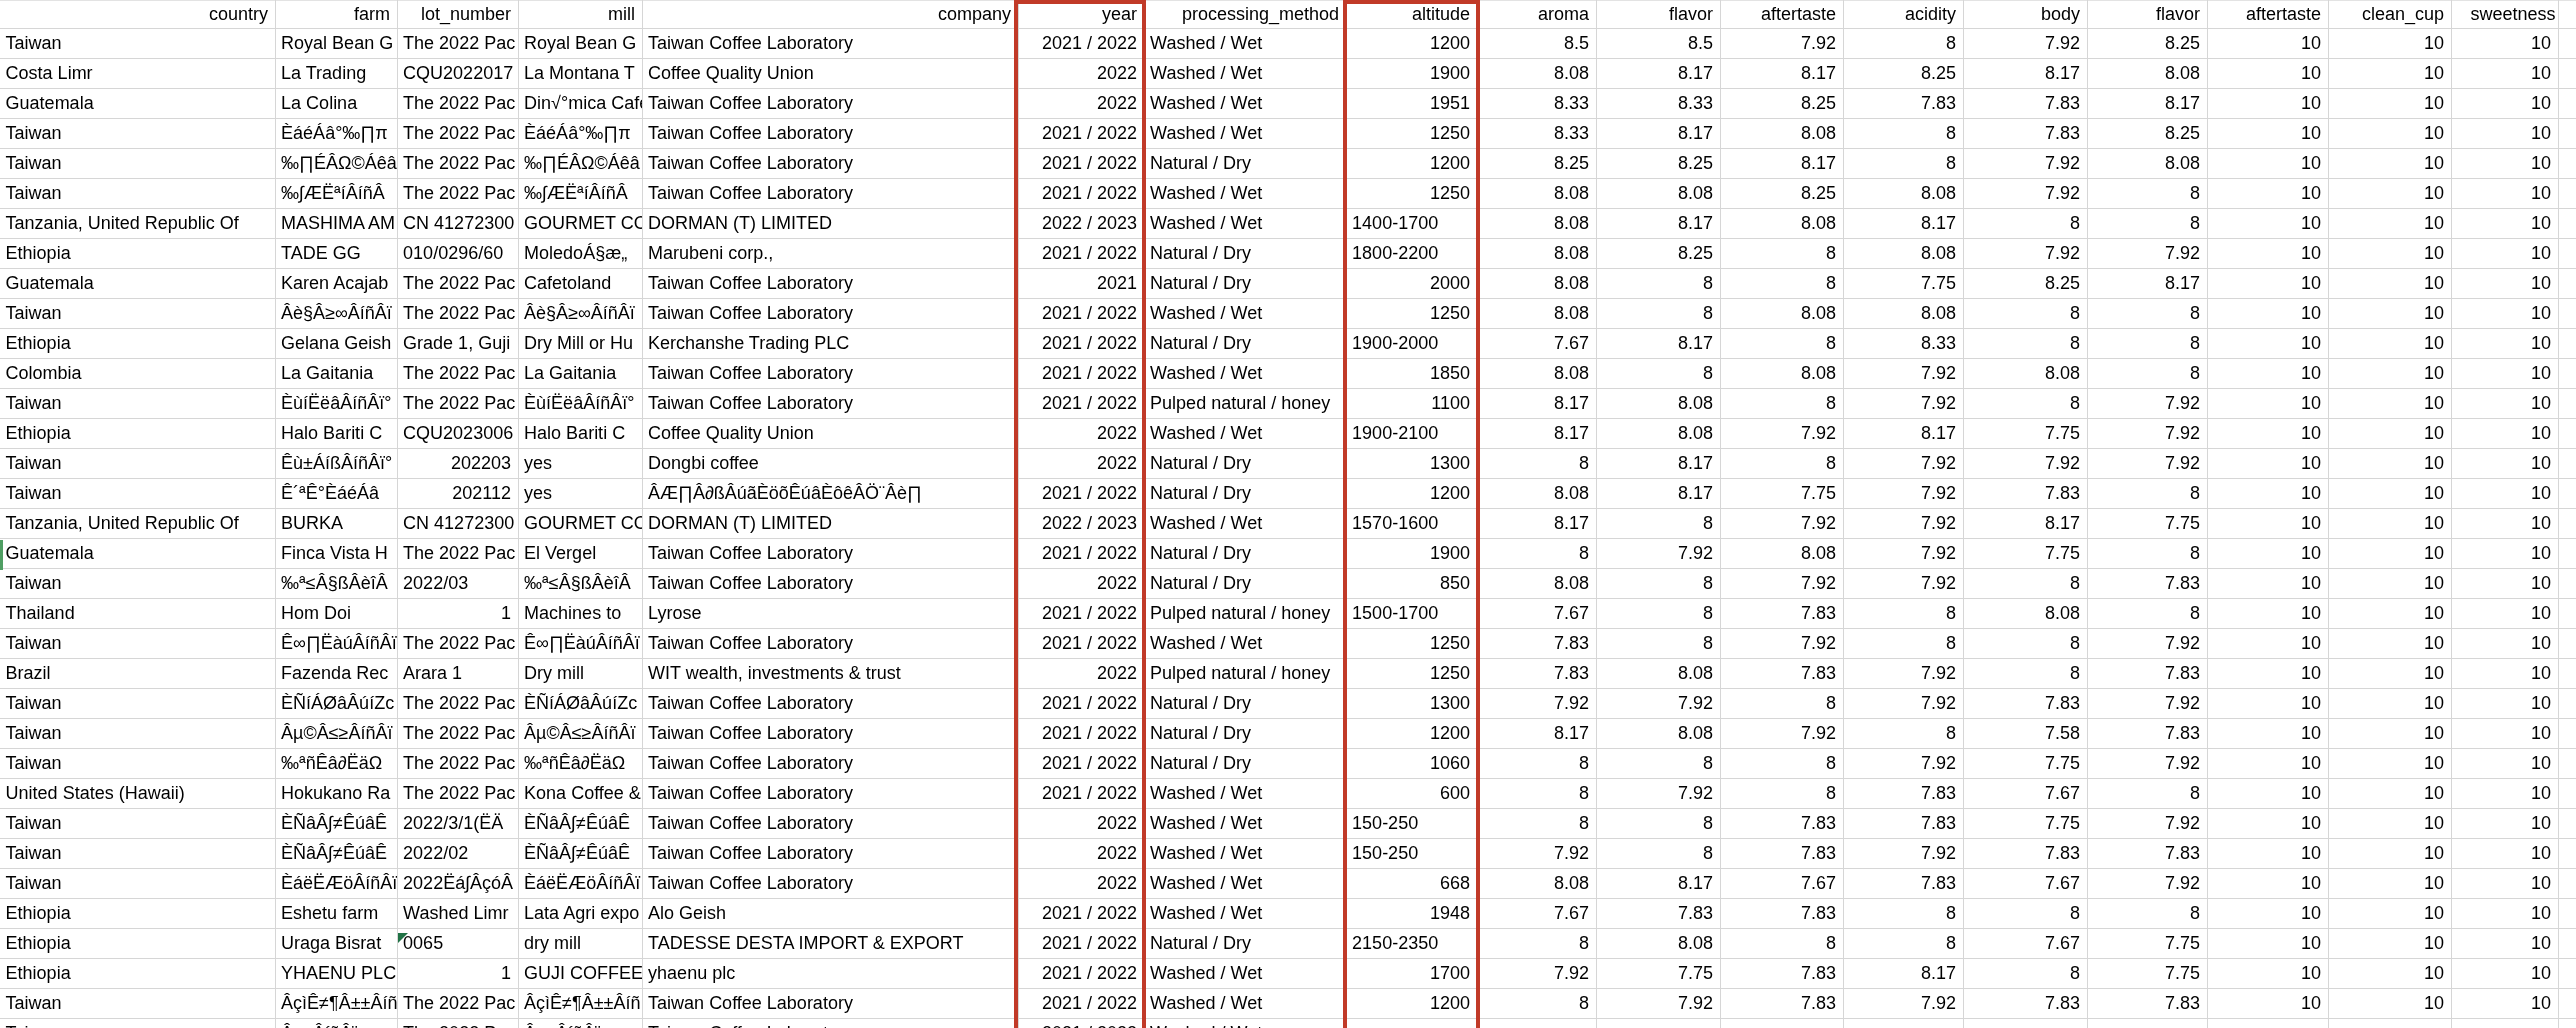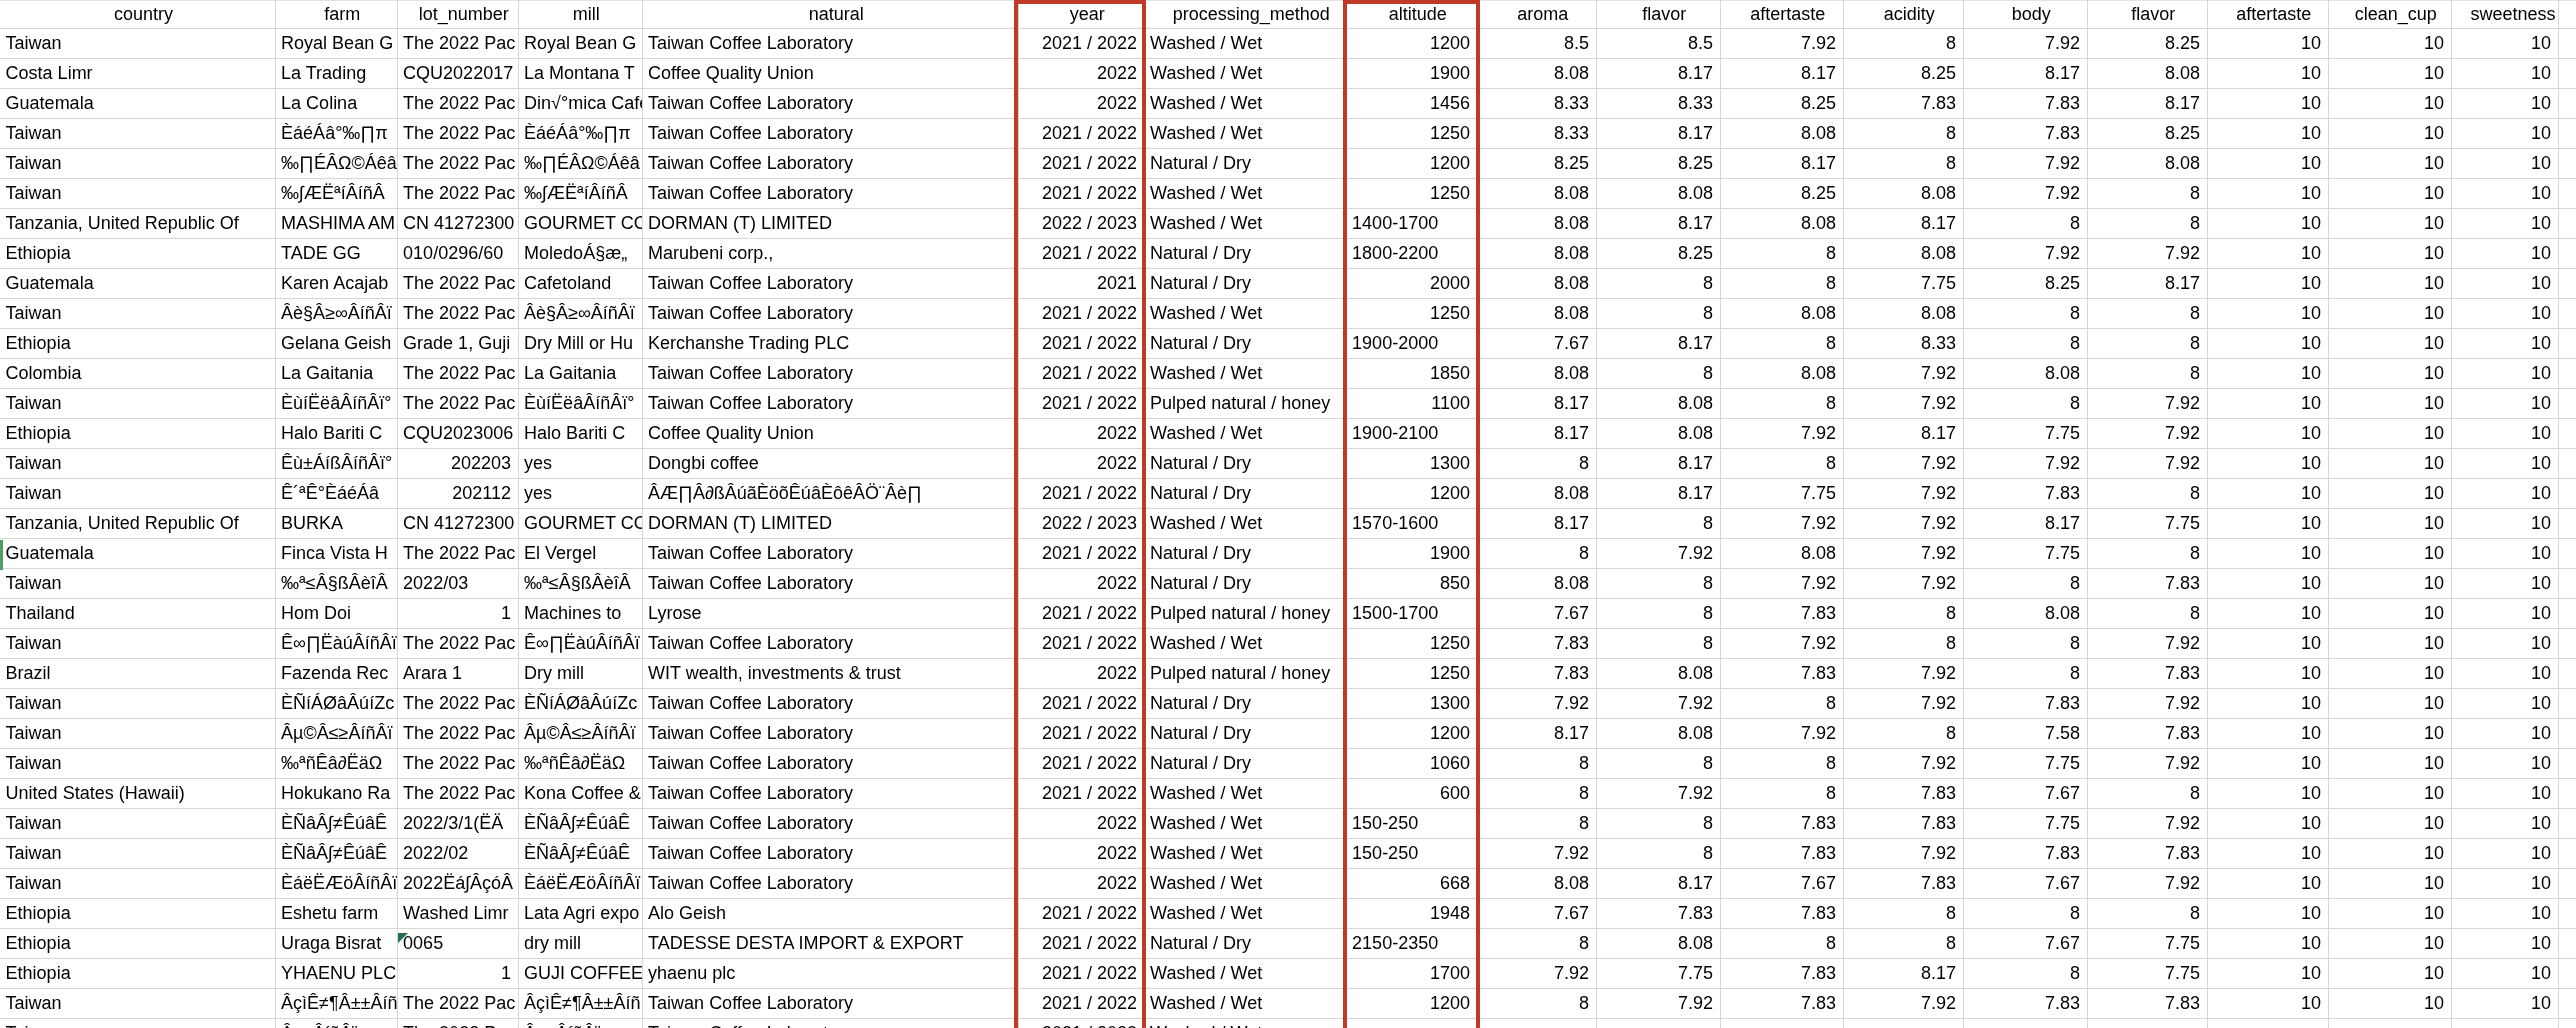--- a/index.html
+++ b/index.html
@@ -21,21 +21,21 @@
   }
   th, td {
     border-right: 0.9px solid #d6d6d6;
     border-bottom: 0.9px solid #d6d6d6;
     overflow: hidden;
     white-space: nowrap;
     padding: 0 6.5px 0 5.6px;
     font-weight: normal;
     vertical-align: middle;
   }
-  thead th { height: 28px; text-align: center; border-top: 0.9px solid #e3e3e3; padding-left: 19px; }
+  thead th { height: 28px; text-align: right; border-top: 0.9px solid #e3e3e3; padding-left: 19px; }
   tbody td { height: 30px; }
   td.a-left  { text-align: left; }
   td.a-right { text-align: right; }
   tr.partial td { border-bottom: none; }
   .hlbox {
     position: absolute;
     top: 0;
     height: 1043px; 
     border: 4.7px solid #c13a28;
     pointer-events: none;
@@ -79,21 +79,21 @@
         <col style="width: 123px;">
         <col style="width: 107px;">
         <col style="width: 20.6px;">
       </colgroup>
     <thead>
       <tr id="header-row">
           <th>country</th>
           <th>farm</th>
           <th>lot_number</th>
           <th>mill</th>
-          <th>natural</th>
+          <th>company</th>
           <th>year</th>
           <th>processing_method</th>
           <th>altitude</th>
           <th>aroma</th>
           <th>flavor</th>
           <th>aftertaste</th>
           <th>acidity</th>
           <th>body</th>
           <th>flavor</th>
           <th>aftertaste</th>
@@ -144,21 +144,21 @@
           <td class="a-left"></td>
         </tr>
         <tr>
           <td class="a-left">Guatemala</td>
           <td class="a-left">La Colina</td>
           <td class="a-left">The 2022 Pac</td>
           <td class="a-left">Din√°mica Cafe</td>
           <td class="a-left">Taiwan Coffee Laboratory</td>
           <td class="a-right">2022</td>
           <td class="a-left">Washed / Wet</td>
-          <td class="a-right">1456</td>
+          <td class="a-right">1951</td>
           <td class="a-right">8.33</td>
           <td class="a-right">8.33</td>
           <td class="a-right">8.25</td>
           <td class="a-right">7.83</td>
           <td class="a-right">7.83</td>
           <td class="a-right">8.17</td>
           <td class="a-right">10</td>
           <td class="a-right">10</td>
           <td class="a-right">10</td>
           <td class="a-left"></td>

